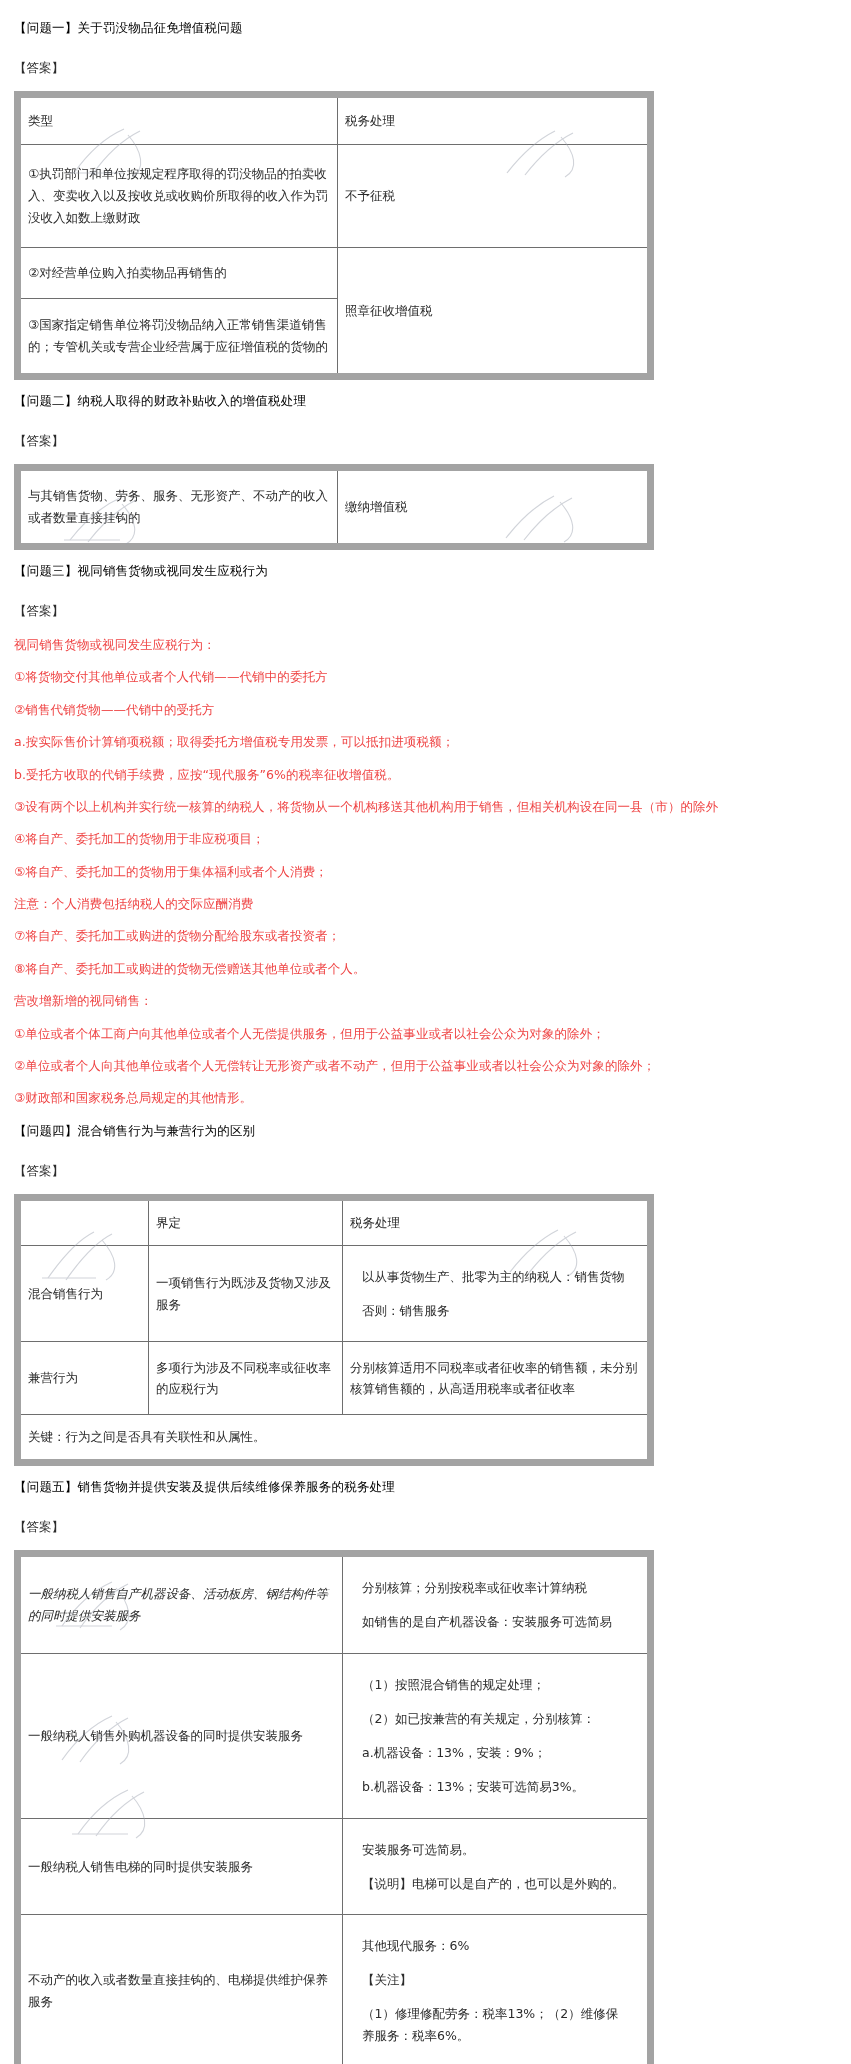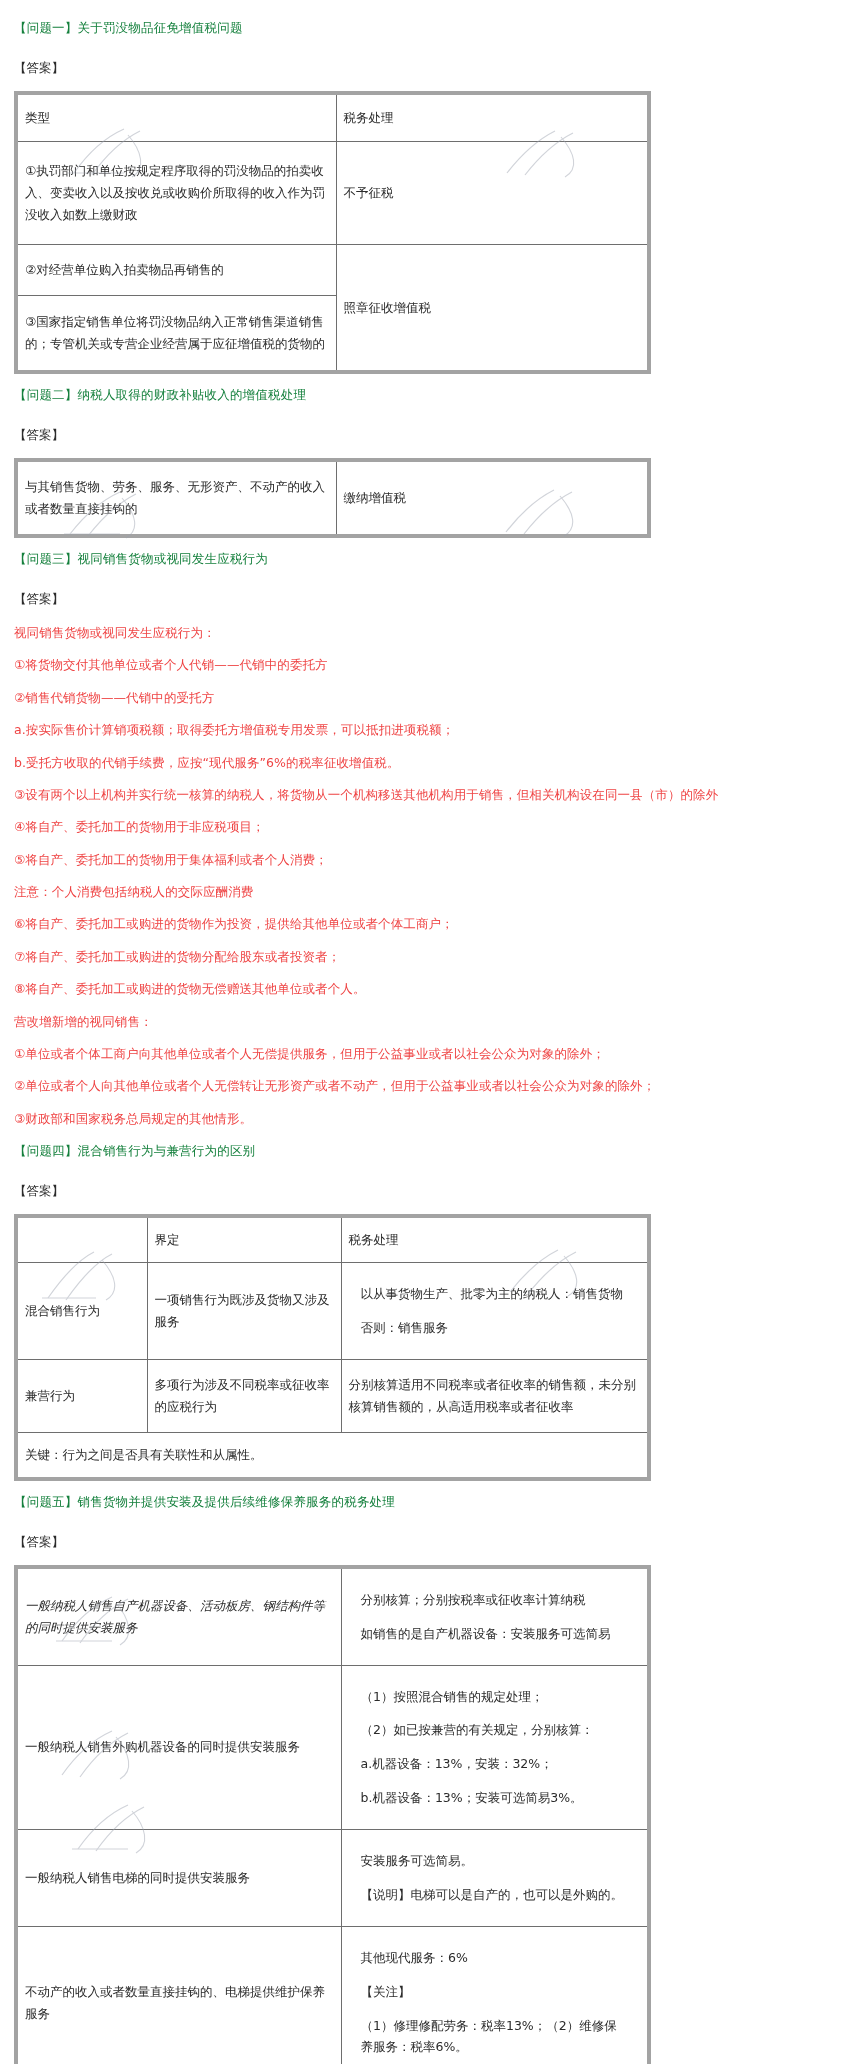--- a/index.html
+++ b/index.html
@@ -19,21 +19,21 @@
     width: 851px;
     box-sizing: border-box;
     padding: 10px 14px 18px 14px;
     position: relative;
     overflow: hidden;
   }
 
   
   .q-head {
     font-size: 12.5px;
-    color: #15803d;
+    color: #000000;
     margin: 11px 0 0 0;
     letter-spacing: 0.2px;
   }
   .ans-head {
     font-size: 12.5px;
     color: #2b2b2b;
     margin: 20px 0 13px 0;
   }
   .first-head { margin-top: 8px; }
 
@@ -59,21 +59,21 @@
   table.doc-table td {
     border: 1px solid #6e6e6e;
     padding: 8px 6px 8px 7px;
     vertical-align: middle;
     font-size: 12.5px;
     line-height: 1.75;
     color: #2b2b2b;
     word-break: break-all;
   }
   table.doc-table.outer {
-    border: 4px solid #a3a3a3;
+    border: 7px solid #a3a3a3;
   }
   .cell-mid { vertical-align: middle; }
   .t1 col.c1 { width: 320px; }
   .t1 col.c2 { width: 313px; }
   .t2 col.c1 { width: 320px; }
   .t2 col.c2 { width: 313px; }
   .t4 col.c1 { width: 131px; }
   .t4 col.c2 { width: 194px; }
   .t4 col.c3 { width: 308px; }
   .t5 col.c1 { width: 325px; }
@@ -180,21 +180,20 @@
   <div class="block">
     <p class="para">视同销售货物或视同发生应税行为：</p>
     <p class="para">①将货物交付其他单位或者个人代销——代销中的委托方</p>
     <p class="para">②销售代销货物——代销中的受托方</p>
     <p class="para">a.按实际售价计算销项税额；取得委托方增值税专用发票，可以抵扣进项税额；</p>
     <p class="para">b.受托方收取的代销手续费，应按“现代服务”6%的税率征收增值税。</p>
     <p class="para">③设有两个以上机构并实行统一核算的纳税人，将货物从一个机构移送其他机构用于销售，但相关机构设在同一县（市）的除外</p>
     <p class="para">④将自产、委托加工的货物用于非应税项目；</p>
     <p class="para">⑤将自产、委托加工的货物用于集体福利或者个人消费；</p>
     <p class="para">注意：个人消费包括纳税人的交际应酬消费</p>
-    <p class="para">⑥将自产、委托加工或购进的货物作为投资，提供给其他单位或者个体工商户；</p>
     <p class="para">⑦将自产、委托加工或购进的货物分配给股东或者投资者；</p>
     <p class="para">⑧将自产、委托加工或购进的货物无偿赠送其他单位或者个人。</p>
     <p class="para">营改增新增的视同销售：</p>
     <p class="para">①单位或者个体工商户向其他单位或者个人无偿提供服务，但用于公益事业或者以社会公众为对象的除外；</p>
     <p class="para">②单位或者个人向其他单位或者个人无偿转让无形资产或者不动产，但用于公益事业或者以社会公众为对象的除外；</p>
     <p class="para">③财政部和国家税务总局规定的其他情形。</p>
   </div>
 
   <p class="q-head">【问题四】混合销售行为与兼营行为的区别</p>
   <p class="ans-head">【答案】</p>
@@ -263,21 +262,21 @@
           <td class="cell-mid">
             <p class="cell-p">分别核算；分别按税率或征收率计算纳税</p>
             <p class="cell-p">如销售的是自产机器设备：安装服务可选简易</p>
           </td>
         </tr>
         <tr>
           <td class="cell-mid" style="height:110px;">一般纳税人销售外购机器设备的同时提供安装服务</td>
           <td class="cell-mid">
             <p class="cell-p">（1）按照混合销售的规定处理；</p>
             <p class="cell-p">（2）如已按兼营的有关规定，分别核算：</p>
-            <p class="cell-p">a.机器设备：13%，安装：32%；</p>
+            <p class="cell-p">a.机器设备：13%，安装：9%；</p>
             <p class="cell-p">b.机器设备：13%；安装可选简易3%。</p>
           </td>
         </tr>
         <tr>
           <td class="cell-mid" style="height:56px;">一般纳税人销售电梯的同时提供安装服务</td>
           <td class="cell-mid">
             <p class="cell-p">安装服务可选简易。</p>
             <p class="cell-p">【说明】电梯可以是自产的，也可以是外购的。</p>
           </td>
         </tr>

